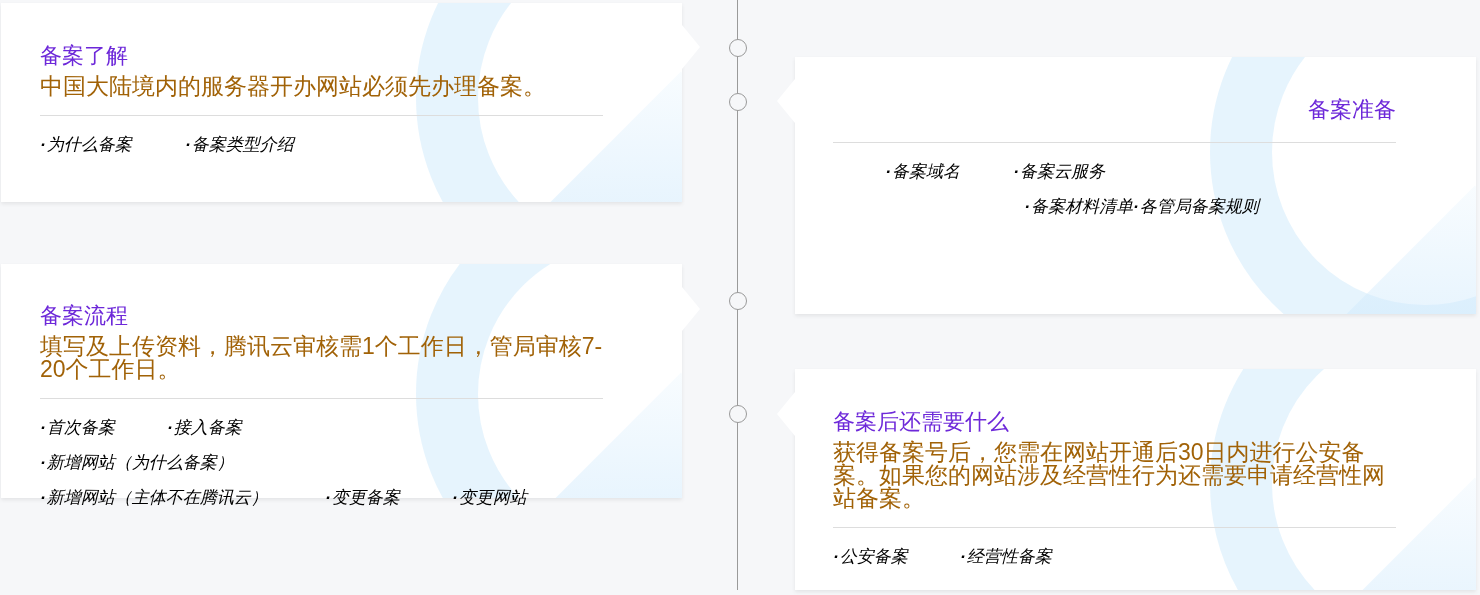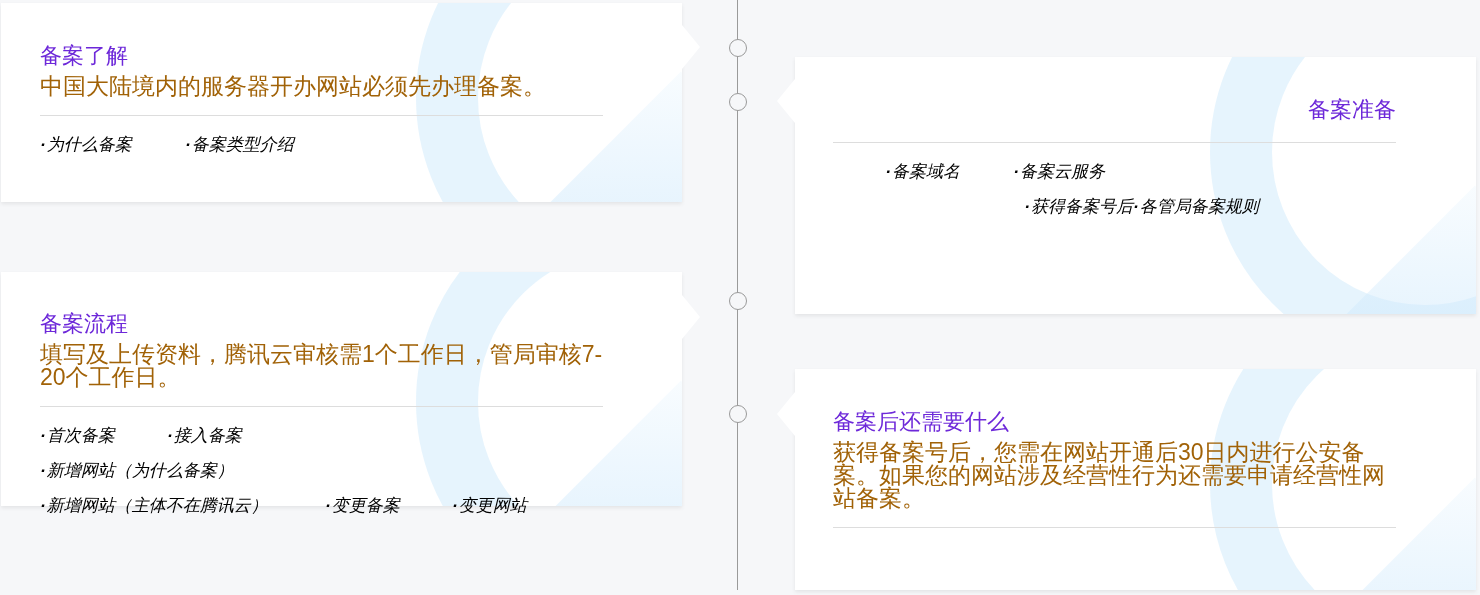--- a/index.html
+++ b/index.html
@@ -95,27 +95,27 @@
       <div class="deco-ring" style="left:415px; top:-120px; width:430px; height:430px;"></div>
       <div class="deco-wedge" style="left:580px; top:170px;"></div>
     </div>
     <div class="arrow-left" style="left:-18px; top:22px;"></div>
     <div class="card-content" style="padding:38px 40px 0 38px; width:641px;">
       <div class="card-title">备案准备</div>
       <div class="card-divider"></div>
       <div class="links">
         <a class="link" style="width:127px">备案域名</a>
         <a class="link" style="width:145px">备案云服务</a>
-        <a class="link" style="width:300px">获得备案号后</a>
+        <a class="link" style="width:300px">备案材料清单</a>
         <a class="link">各管局备案规则</a>
       </div>
     </div>
   </div>
 
-  <div class="card" style="left:1px; top:272px; width:681px; height:234px;">
+  <div class="card" style="left:1px; top:264px; width:681px; height:234px;">
     <div class="card-clip">
       <div class="deco-ring" style="left:415px; top:-85px; width:430px; height:430px;"></div>
       <div class="deco-wedge" style="left:580px; top:150px;"></div>
     </div>
     <div class="arrow-right" style="left:681px; top:23px;"></div>
     <div class="card-content" style="padding:37px 40px 0 39px; width:642px;">
       <div class="card-title">备案流程</div>
       <div class="card-desc">填写及上传资料，腾讯云审核需1个工作日，管局审核7-20个工作日。</div>
       <div class="card-divider"></div>
       <div class="links">
@@ -132,16 +132,20 @@
   <div class="card" style="left:795px; top:369px; width:681px; height:221px;">
     <div class="card-clip">
       <div class="deco-ring" style="left:415px; top:-100px; width:430px; height:430px;"></div>
       <div class="deco-wedge" style="left:580px; top:150px;"></div>
     </div>
     <div class="arrow-left" style="left:-18px; top:23px;"></div>
     <div class="card-content" style="padding:38px 40px 0 38px; width:641px;">
       <div class="card-title">备案后还需要什么</div>
       <div class="card-desc">获得备案号后，您需在网站开通后30日内进行公安备案。如果您的网站涉及经营性行为还需要申请经营性网站备案。</div>
       <div class="card-divider"></div>
+      <div class="links" style="margin-top:18px">
+        <a class="link" style="width:127px">公安备案</a>
+        <a class="link">经营性备案</a>
+      </div>
     </div>
   </div>
 
 </div>
 
 </body></html>

